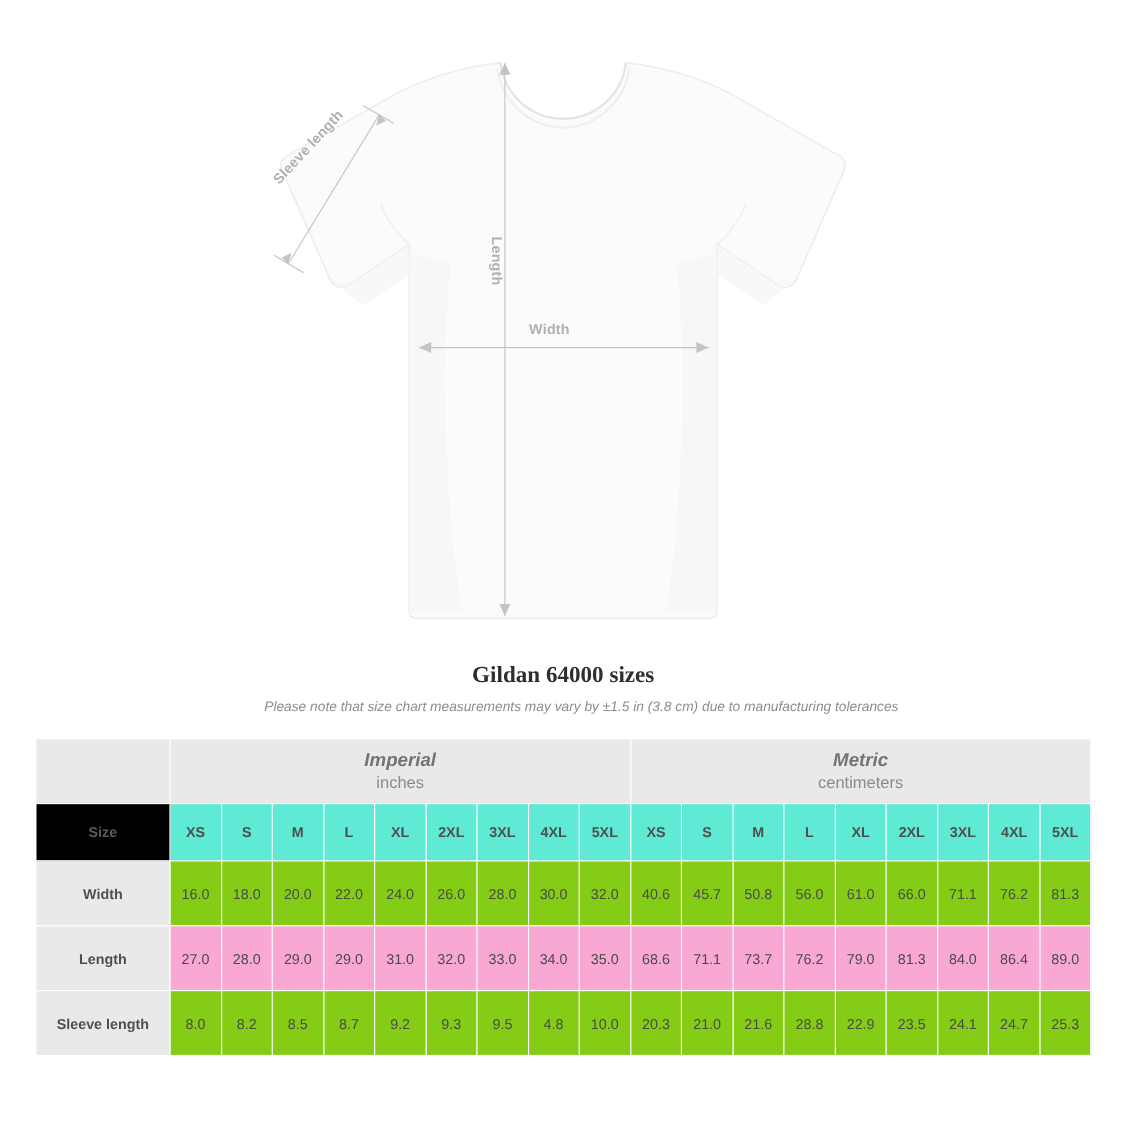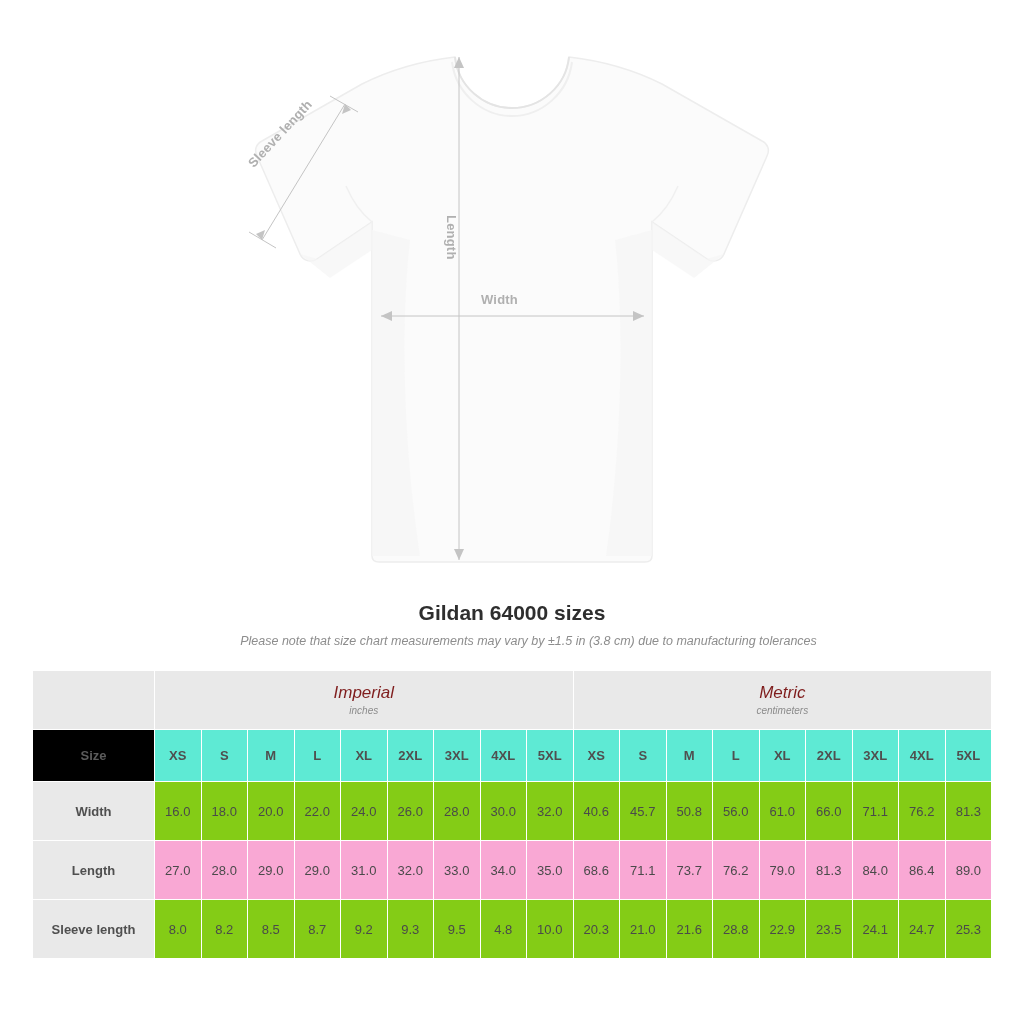--- a/index.html
+++ b/index.html
@@ -54,20 +54,21 @@
     top: 292px;
   }
 
   
   .chart-title {
     text-align: center;
     font-size: 21px;
     font-weight: bold;
     color: #2e2e2e;
     margin: 16px 0 0 0;
+    font-family: Liberation Serif, serif;
   }
   .chart-note {
     text-align: center;
     font-size: 12.5px;
     font-style: italic;
     color: #8d8d8d;
     margin: 9px 0 0 0;
     padding-left: 33px;
   }
 
@@ -93,28 +94,27 @@
   .col-size { width: 46.5px; }
 
   .unit-head {
     background: #e9e9e9;
     height: 68px;
     color: #6d6d6d;
   }
   .unit-head .unit-name {
     font-size: 17px;
     font-style: italic;
-    font-weight: normal;
-    color: #7f1d1d;
+    font-weight: bold;
+    color: #737373;
     display: block;
     line-height: 1.25;
   }
   .unit-head .unit-sub {
-    font-size: 10px;
-    font-style: italic;
+    font-size: 15px;
     color: #8b8b8b;
     display: block;
     line-height: 1.4;
   }
   .corner-cell { background: #e9e9e9; }
 
   tr.header-row td {
     background: #5eead4;
     font-weight: bold;
     color: #4f4f4f;

